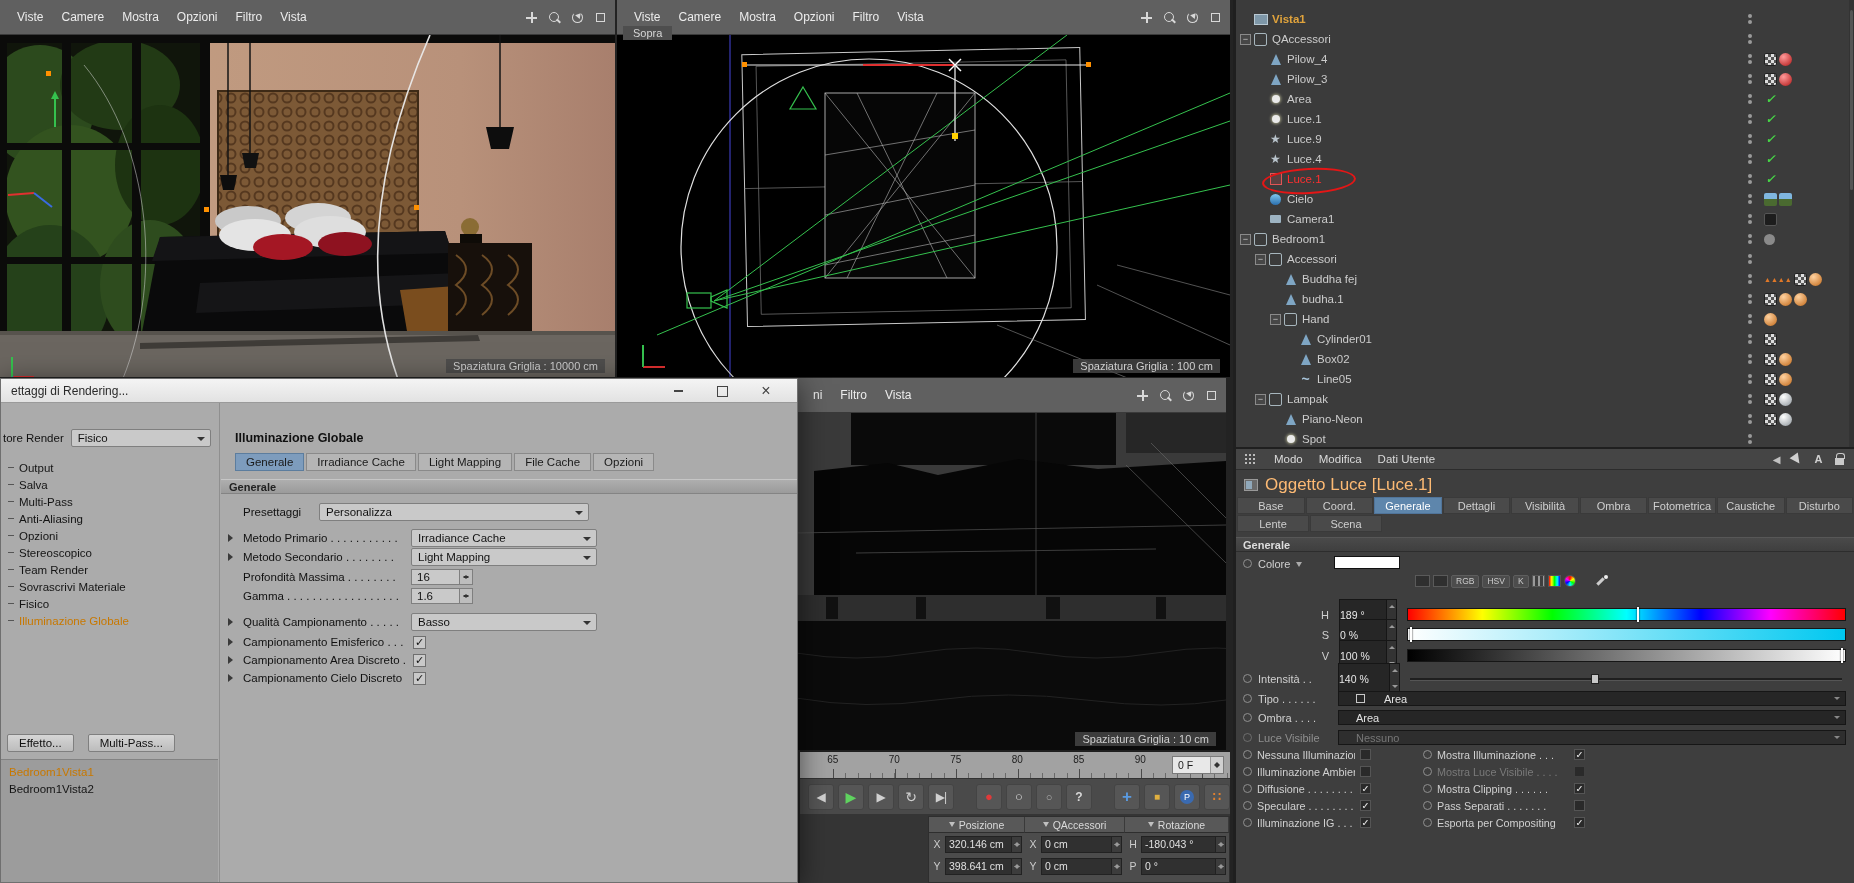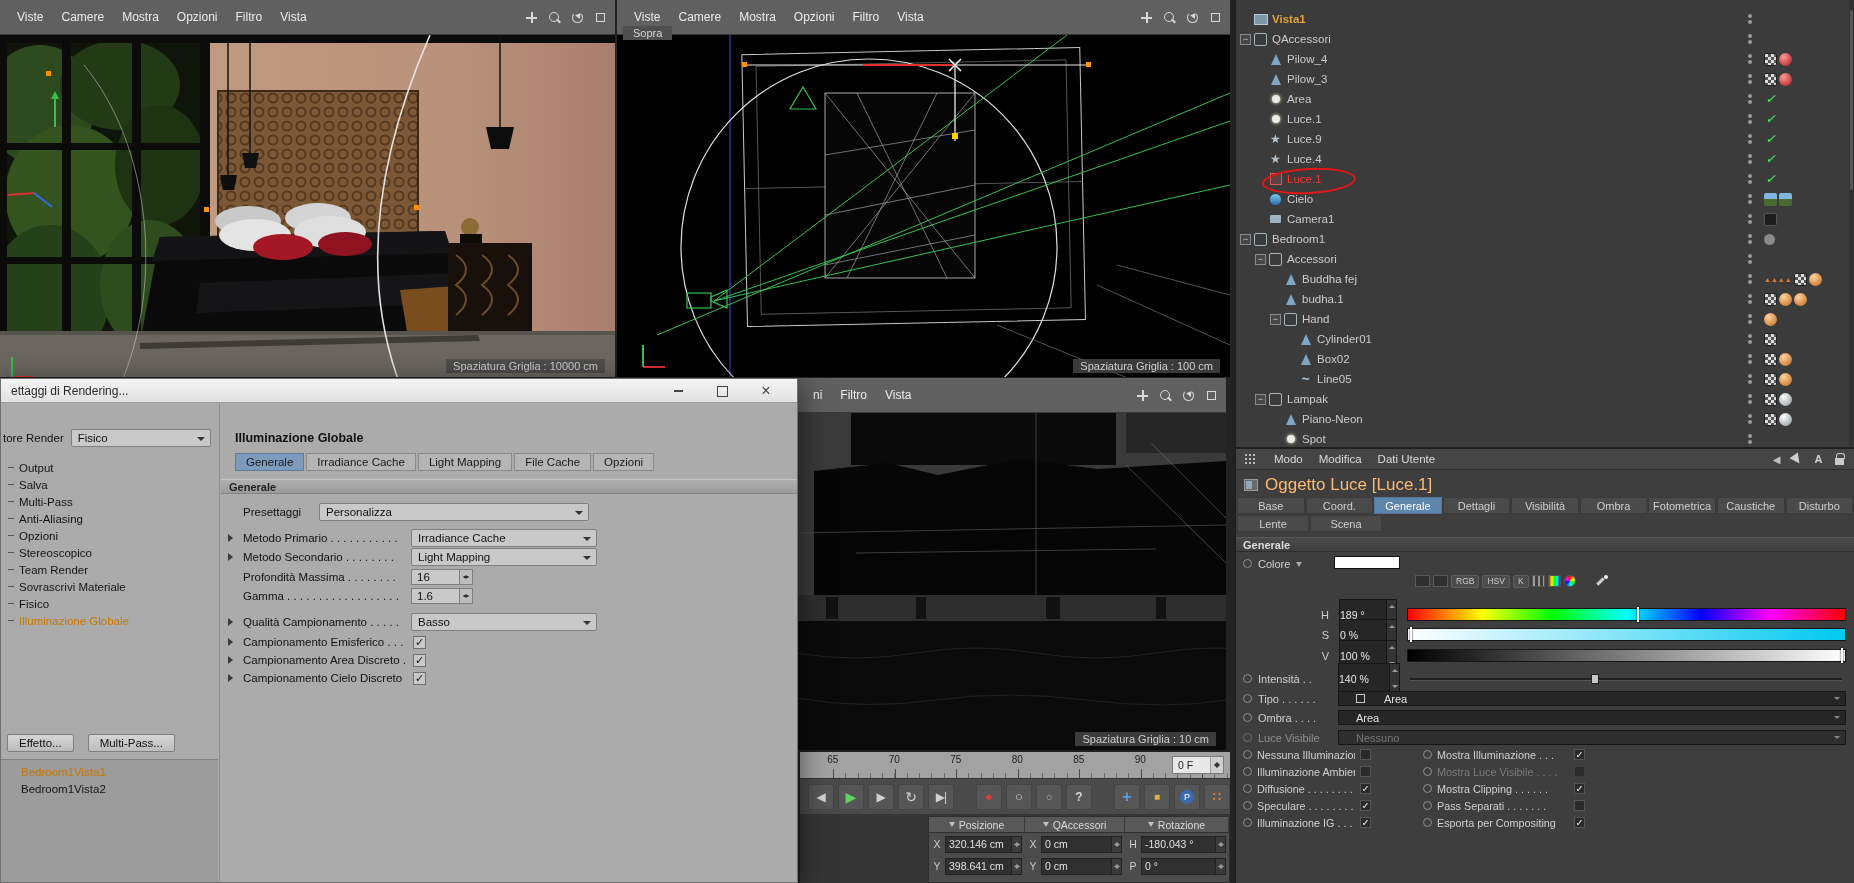--- a/index.html
+++ b/index.html
@@ -75,21 +75,21 @@
 .dlg-label{font-size:11.5px;color:#111;white-space:nowrap}
 .dropdown-light{height:18px;background:#c9c9c9;border:1px solid #7f7f7f;border-radius:2px;font-size:11.5px;color:#111;display:flex;align-items:center;padding:0 20px 0 6px;position:relative;white-space:nowrap}
 .dropdown-light::after{content:"";position:absolute;right:5px;top:7px;border:4px solid transparent;border-top-color:#333}
 .dlg-list{position:absolute;left:0;top:56px;right:1px}
 .dlg-list-item{height:17px;display:flex;align-items:center;padding-left:18px;font-size:11.5px;color:#141414;position:relative}
 .dlg-list-item::before{content:"";position:absolute;left:7px;top:8px;width:6px;height:1px;background:#555}
 .dlg-list-item.selected{color:#c87800}
 .dlg-buttons{position:absolute;left:6px;top:331px;display:flex;gap:14px}
 .btn-light{height:18px;padding:0 11px;background:linear-gradient(#d6d6d6,#bcbcbc);border:1px solid #7f7f7f;border-radius:2px;font-size:11.5px;color:#111;display:flex;align-items:center;white-space:nowrap}
 .dlg-presets{position:absolute;left:0;right:1px;top:356px;bottom:0;background:#9c9c9c;border-top:1px solid #828282;padding-top:3px}
-.dlg-preset-item{height:17px;display:flex;align-items:center;padding-left:20px;font-size:11.5px;color:#141414}
+.dlg-preset-item{height:17px;display:flex;align-items:center;padding-left:8px;font-size:11.5px;color:#141414}
 .dlg-preset-item.selected{color:#c87800}
 .dlg-content{position:absolute;left:220px;top:0;right:0;bottom:0}
 .dlg-heading{position:absolute;left:14px;top:28px;font-size:12.5px;font-weight:bold;color:#101010}
 .dlg-tabs{position:absolute;left:14px;top:50px;display:flex;gap:2px}
 .dlg-tab{height:18px;padding:0 10px;display:flex;align-items:center;font-size:11.5px;color:#1a1a1a;background:#b5b5b5;border:1px solid #8a8a8a;white-space:nowrap}
 .dlg-tab.active{background:#7d9cbd;border-color:#5c7d9e}
 .dlg-section{position:absolute;left:0;right:0;top:76px;height:15px;background:linear-gradient(#aeaeae,#9b9b9b);border-top:1px solid #c6c6c6;border-bottom:1px solid #848484;font-size:11px;font-weight:bold;color:#222;padding-left:8px;display:flex;align-items:center}
 .dlg-row{position:absolute;left:0;right:10px;height:18px;display:flex;align-items:center}
 .row-arrow{width:22px;flex:none;display:flex;justify-content:center}
 .row-arrow::before{content:"";border:4px solid transparent;border-left:5px solid #3a3a3a}

